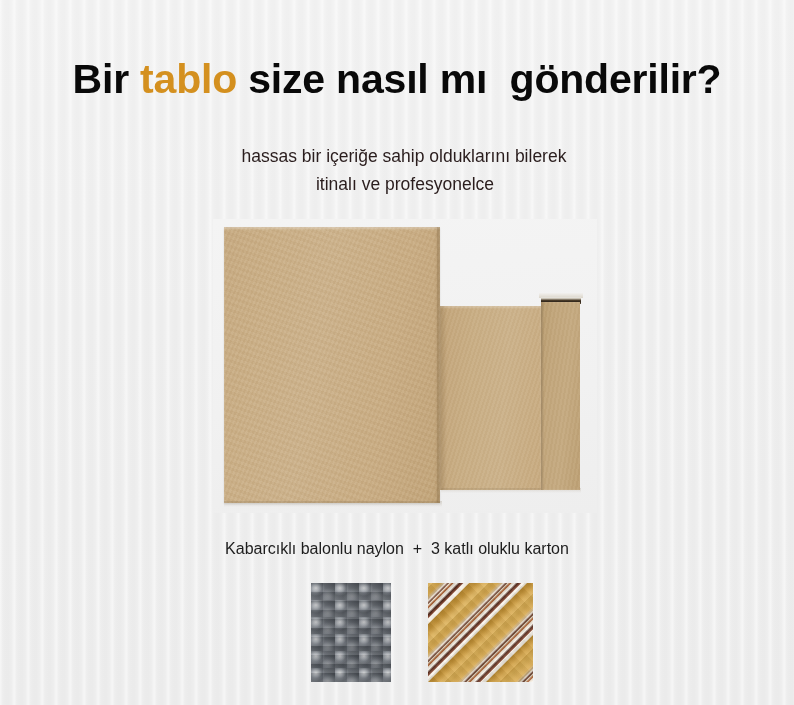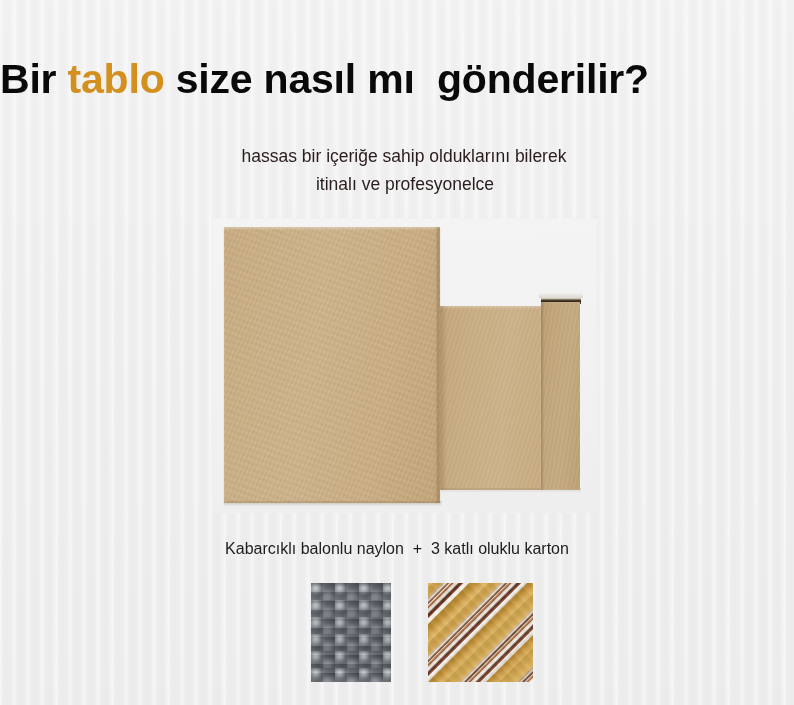--- a/index.html
+++ b/index.html
@@ -20,21 +20,21 @@
         rgba(0,0,0,0.012) 7px,
         rgba(255,255,255,0.0) 11px,
         rgba(255,255,255,0.45) 14px),
       linear-gradient(180deg,#f2f2f2 0%,#efefef 45%,#ededed 100%);
   }
 
   
   .title{
     position:absolute;
     left:0;right:0;top:55px;
-    text-align:left;
+    text-align:center;
     font-size:41px;
     font-weight:700;
     line-height:48px;
     letter-spacing:-0.2px;
     color:#090909;
     white-space:pre;
     font-family:"Liberation Sans", sans-serif;
   }
   .title .accent{color:#d4901f;}
 

